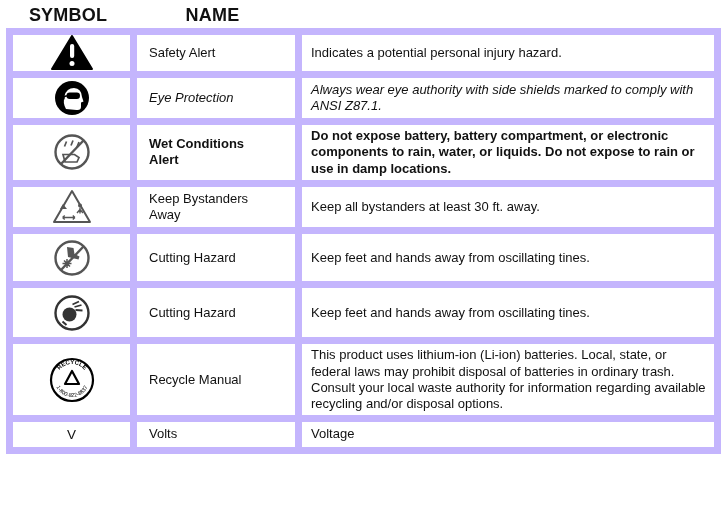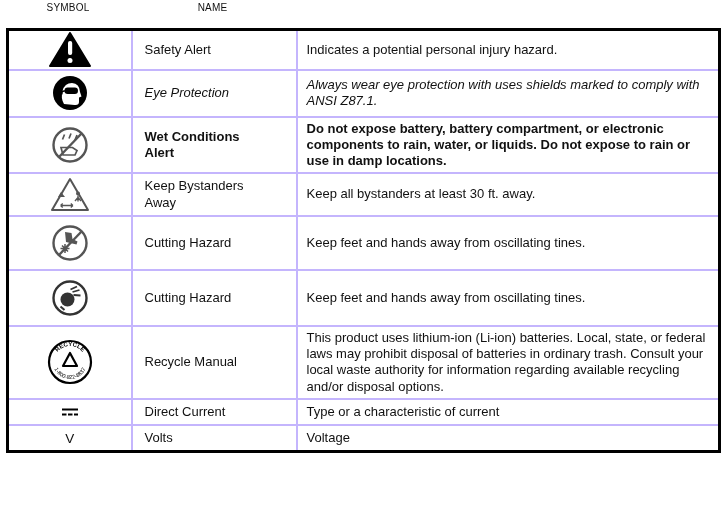--- a/index.html
+++ b/index.html
@@ -3,26 +3,26 @@
 <meta charset="utf-8">
 <style>
   * { margin: 0; padding: 0; box-sizing: border-box; }
   html, body { background: #ffffff; }
   body {
     width: 727px; height: 511px;
     font-family: "Liberation Sans", sans-serif;
     color: #111;
   }
   .page { width: 727px; height: 511px; padding: 2px 6px 4px 6px; background: #fff; }
-  .header-row { display: flex; align-items: flex-start; height: 26px; font-weight: normal; font-size: 10px; letter-spacing: 0.2px; }
+  .header-row { display: flex; align-items: center; height: 26px; font-weight: bold; font-size: 18px; letter-spacing: 0.2px; }
   .h-sym  { width: 124px; text-align: center; }
   .h-name { width: 165px; text-align: center; }
   .h-expl { flex: 1; text-align: center; }
   table.sym-table { border-collapse: collapse; width: 715px; border: 3px solid #000; table-layout: fixed; }
-  table.sym-table td { border: 2px solid #c4b5fd; vertical-align: middle; }
+  table.sym-table td { border: 7px solid #c4b5fd; vertical-align: middle; }
   td.sym  { width: 124px; text-align: center; }
   td.nm   { width: 165px; padding: 4px 24px 4px 12px; font-size: 13px; line-height: 1.25; }
   td.ex   { padding: 3px 8px 3px 9px; font-size: 13px; line-height: 1.25; }
   tr.hr0 { height: 40px; } tr.hr1 { height: 49px; } tr.hr2 { height: 47px; font-style: italic; }
   tr.hr3 { height: 49px; font-weight: bold; } tr.hr4 { height: 35px; } tr.hr5 { height: 54px; }
   tr.hr6 { height: 56px; } tr.hr7 { height: 65px; } tr.hr8 { height: 24px; }
   tr.hr9 { height: 22px; }
   .v-sym { font-size: 13.5px; font-weight: normal; }
   svg { display: block; margin: 0 auto; }
   svg text { font-family: "Liberation Sans", sans-serif; }
@@ -60,21 +60,21 @@
         <span>
           <svg width="36" height="36" viewBox="0 0 36 36">
             <circle cx="18" cy="18" r="17" fill="#000"></circle>
             <path d="M12 29 q-3.5 -6 -1.5 -13 q2 -8 9.5 -8 q7.5 0.5 8 9 l1.5 4.5 -2.5 1 0 4.5 q0 3.5 -4.5 3 l-10.5 -1 Z" fill="#fff"></path>
             <rect x="12.5" y="12.5" width="13.5" height="6.5" rx="3.2" fill="#000"></rect>
             <path d="M13 16 q-4 -0.5 -3 3.5" stroke="#000" stroke-width="1.6" fill="none"></path>
           </svg>
         </span>
       </td>
       <td class="nm">Eye Protection</td>
-      <td class="ex">Always wear eye protection with uses shields marked to comply with ANSI Z87.1.</td>
+      <td class="ex">Always wear eye authority with side shields marked to comply with ANSI Z87.1.</td>
     </tr>
 
     <tr class="hr3">
       <td class="sym">
         <span>
           <svg width="38" height="38" viewBox="0 0 38 38">
             <circle cx="19" cy="19" r="16.5" fill="none" stroke="#555" stroke-width="2.4"></circle>
             <path d="M13.5 8.5 l-2 5 M20 7.5 l-2 5 M26 9 l-2 5" stroke="#555" stroke-width="1.7" fill="none"></path>
             <path d="M10 21.5 h11.5 l4.5 3 -2 4.5 H12 Z" fill="none" stroke="#555" stroke-width="1.7"></path>
             <line x1="8" y1="31" x2="30.5" y2="7.5" stroke="#555" stroke-width="2.4"></line>
@@ -147,34 +147,20 @@
               <textPath href="#botArc" startOffset="50%" text-anchor="middle">1-800-822-8837</textPath>
             </text>
             <path d="M23 14 L30 27 H16 Z" fill="none" stroke="#000" stroke-width="2.2" stroke-linejoin="round"></path>
           </svg>
         </span>
       </td>
       <td class="nm">Recycle Manual</td>
       <td class="ex">This product uses lithium-ion (Li-ion) batteries. Local, state, or federal laws may prohibit disposal of batteries in ordinary trash. Consult your local waste authority for information regarding available recycling and/or disposal options.</td>
     </tr>
 
-    <tr class="hr8">
-      <td class="sym">
-        <span>
-          <svg width="18" height="10" viewBox="0 0 18 10">
-            <line x1="1" y1="2.5" x2="17" y2="2.5" stroke="#000" stroke-width="2"></line>
-            <line x1="1" y1="7.5" x2="5.5" y2="7.5" stroke="#000" stroke-width="2"></line>
-            <line x1="7" y1="7.5" x2="11.5" y2="7.5" stroke="#000" stroke-width="2"></line>
-            <line x1="13" y1="7.5" x2="17" y2="7.5" stroke="#000" stroke-width="2"></line>
-          </svg>
-        </span>
-      </td>
-      <td class="nm">Direct Current</td>
-      <td class="ex">Type or a characteristic of current</td>
-    </tr>
 
     <tr class="hr9">
       <td class="sym">
         <span class="v-sym">V</span>
       </td>
       <td class="nm">Volts</td>
       <td class="ex">Voltage</td>
     </tr>
   </tbody>
     </table>

